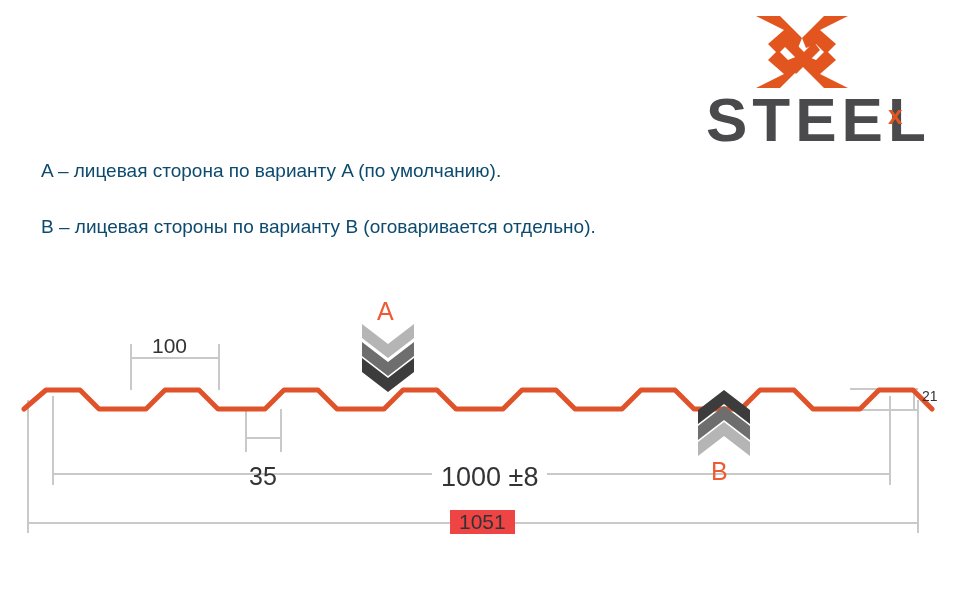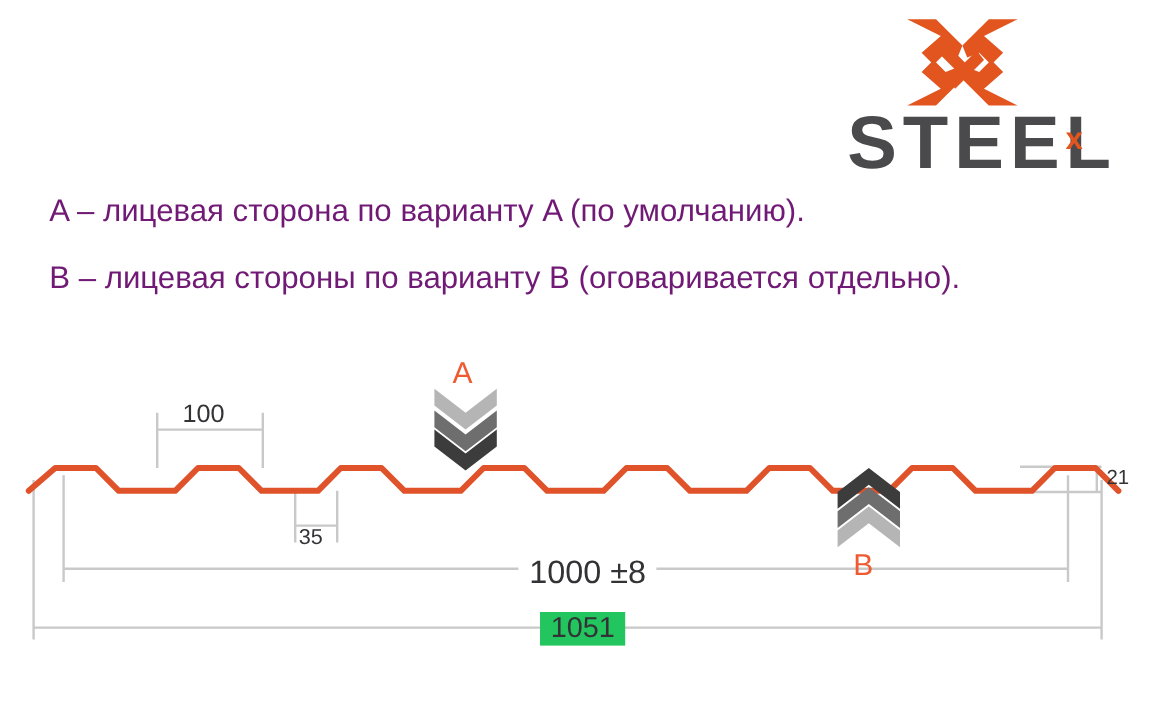--- a/index.html
+++ b/index.html
@@ -64,22 +64,22 @@
     font-weight: bold;
     color: #e2551f;
     line-height: 26px;
     font-family: "Liberation Sans", sans-serif;
   }
 
   
   .note {
     position: absolute;
     left: 41px;
-    font-size: 26px;
-    color: #701a75;
+    font-size: 19px;
+    color: #0c4a6e;
     white-space: nowrap;
     font-family: "Liberation Sans", sans-serif;
   }
   #note-a { top: 160px; }
   #note-b { top: 216px; }
 
   
   #drawing {
     position: absolute;
     left: 0;
@@ -96,41 +96,41 @@
     font-family: "Liberation Sans", sans-serif;
     white-space: nowrap;
   }
   #dim-100-text {
     left: 152px;
     top: 334px;
     font-size: 21px;
   }
   #dim-35-text {
     left: 249px;
-    top: 437px;
-    font-size: 18px;
+    top: 462px;
+    font-size: 25px;
   }
   #dim-21-text {
     left: 922px;
     top: 388px;
-    font-size: 17px;
+    font-size: 14px;
     text-align: right;
   }
   #dim-1000-text {
     left: 432px;
     top: 462px;
     font-size: 27px;
     background: #ffffff;
     padding: 0 9px;
   }
   #dim-1051-text {
     left: 450px;
     top: 510px;
-    font-size: 24px;
-    background: #22c55e;
+    font-size: 21px;
+    background: #ef4444;
     padding: 0 9px;
   }
 
   
   .marker-letter {
     position: absolute;
     color: #ef5a33;
     font-size: 25px;
     font-family: "Liberation Sans", sans-serif;
     white-space: nowrap;

